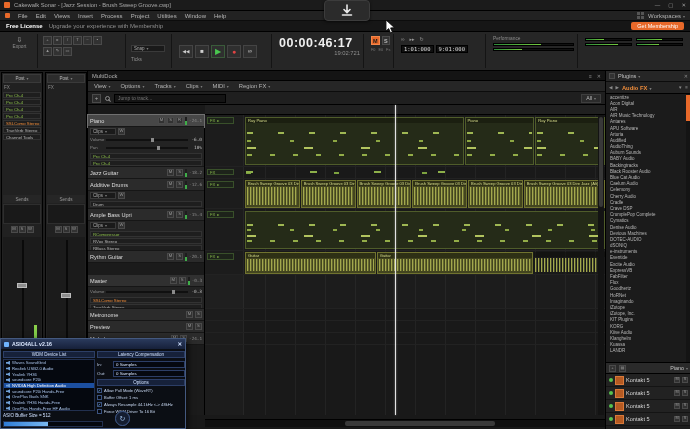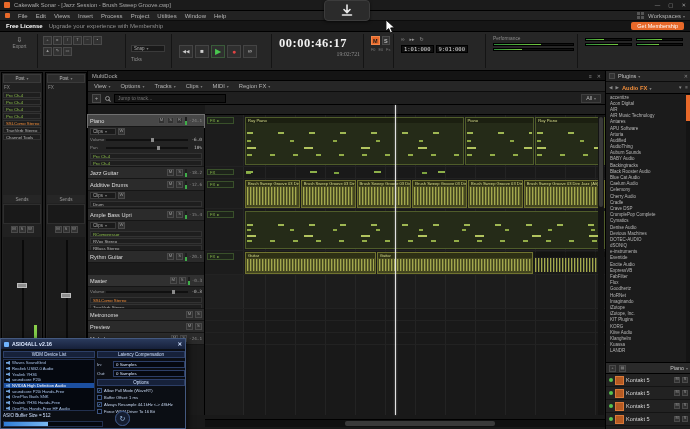--- a/index.html
+++ b/index.html
@@ -1,20 +1,20 @@
 <!DOCTYPE html>
 <html><head>
 <meta charset="utf-8">
 <style>
   *{margin:0;padding:0;box-sizing:border-box}
   body{background:#000}
   #root{position:relative;width:690px;height:429px;overflow:hidden;background:#141414;
         font-family:"Liberation Sans",sans-serif;color:#c8c8c8}
   .flex{display:flex;align-items:center}
-  .mono{font-family:Liberation Serif, serif}
+  .mono{font-family:Liberation Sans, sans-serif}
   .caret::after{content:"▾";font-size:4px;color:#7a7a7a;margin-left:2px}
   .sq{display:inline-flex;align-items:center;justify-content:center;width:7px;height:7px;
       background:#323232;border:1px solid #4a4a4a;font-size:4.2px;color:#9a9a9a;line-height:1;flex:0 0 auto}
 
   
   .titlebar{position:absolute;left:0;top:0;width:690px;height:11px;background:#1b1b1b;
             display:flex;align-items:center;gap:4px;padding:0 4px;font-size:5.8px;color:#a8a8a8;border-bottom:1px solid #000}
   .applogo{width:6px;height:6px;background:#e8692a;border-radius:1px}
   .winctl{margin-left:auto;display:flex;gap:8px;font-size:5.5px;color:#9a9a9a}
   .menubar{position:absolute;left:0;top:11px;width:690px;height:10px;background:#222;

